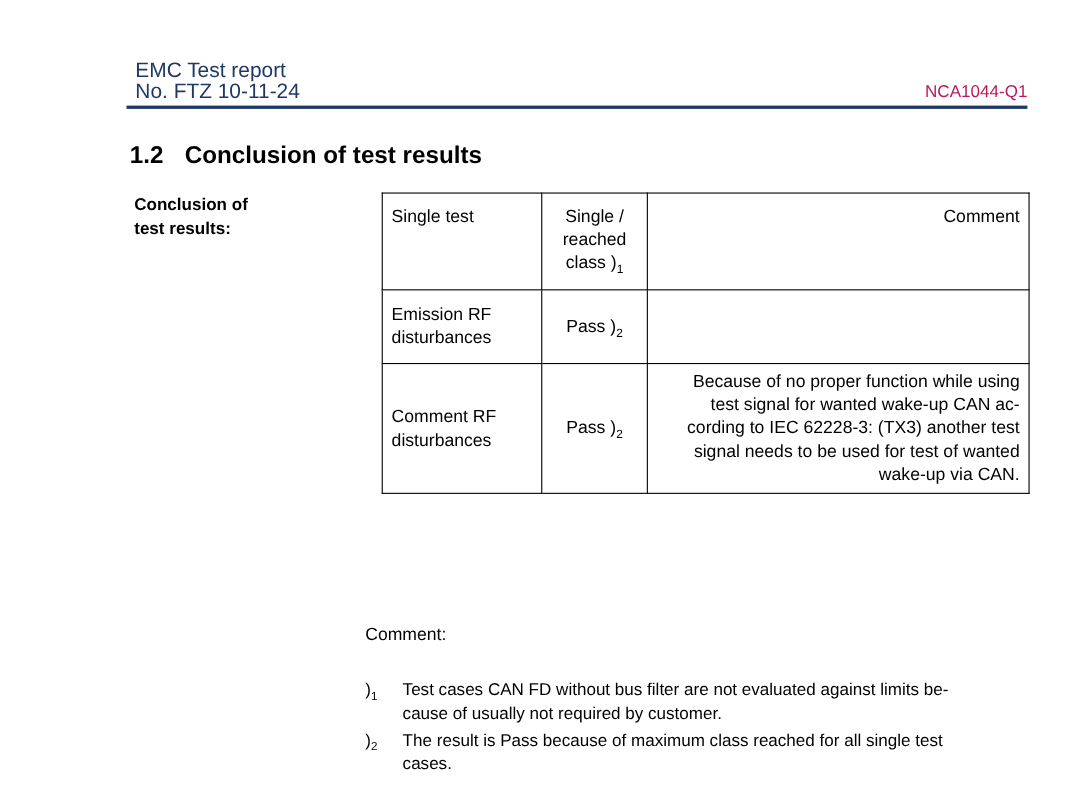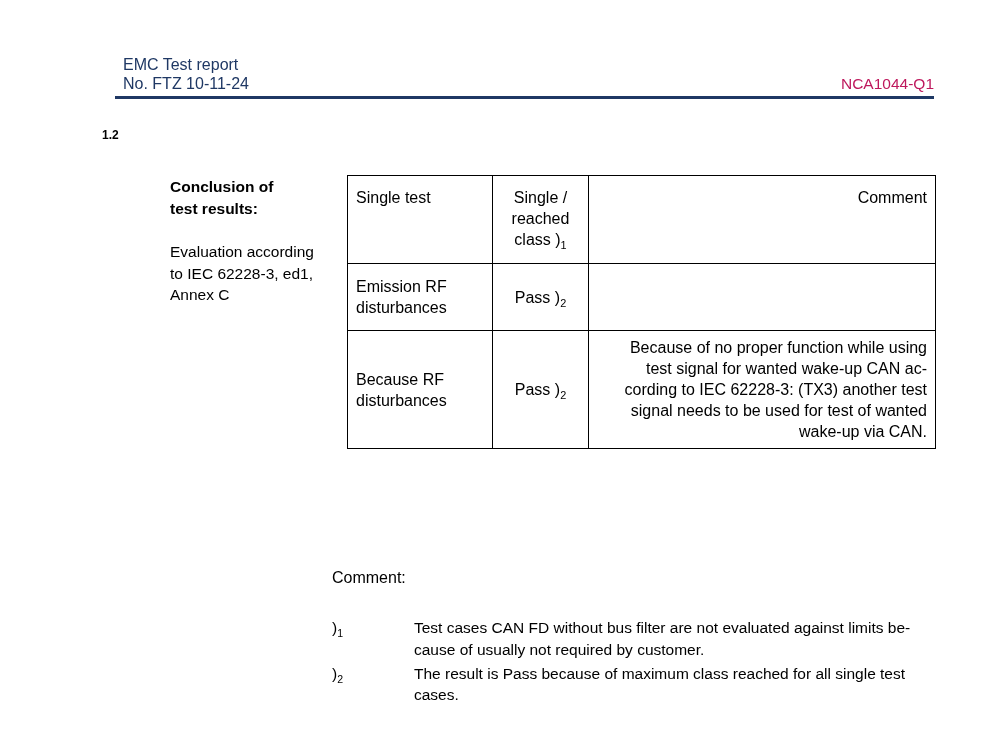--- a/index.html
+++ b/index.html
@@ -4,50 +4,50 @@
 <style>
   * { margin: 0; padding: 0; box-sizing: border-box; }
   html, body { background: #ffffff; }
   body {
     width: 990px; height: 731px;
     font-family: "Liberation Sans", sans-serif;
     color: #000000;
     position: relative;
     overflow: hidden;
   }
-  .preline { white-space: pre-line; margin-left: 48px; }
+  .preline { white-space: pre-line; }
 
   
   .page-header {
     position: absolute;
     left: 115px; top: 55px;
     width: 819px;
     border-bottom: 3px solid #1f3864;
     padding-bottom: 3px;
     display: flex;
     justify-content: space-between;
     align-items: flex-end;
   }
   .page-header .hdr-left {
     padding-left: 8px;
     color: #1f3864;
-    font-size: 16px;
+    font-size: 19px;
     line-height: 19px;
   }
   .page-header .hdr-right {
     color: #be185d;
     font-size: 15.5px;
     line-height: 19px;
   }
 
   
   .section-heading {
     position: absolute;
-    left: 102px; top: 128px;
-    font-size: 12px;
+    left: 118px; top: 128px;
+    font-size: 22px;
     font-weight: bold;
     display: flex;
   }
   .section-heading .sec-num { width: 50px; }
 
   
   .sidebar {
     position: absolute;
     left: 122px; top: 176px;
     width: 195px;
@@ -113,28 +113,26 @@
 <div class="page-header">
   <div class="hdr-left">
     <div>EMC Test report</div>
     <div>No. FTZ 10-11-24</div>
   </div>
   <div class="hdr-right">NCA1044-Q1</div>
 </div>
 
 <div class="section-heading">
   <span class="sec-num">1.2</span>
+  <span>Conclusion of test results</span>
 </div>
 
 <div class="sidebar">
   <div class="side-label preline">Conclusion of
 test results:</div>
-  <div class="side-note preline">Evaluation according
-to IEC 62228-3, ed1,
-Annex C</div>
 </div>
 
 <table class="results">
   <colgroup>
     <col style="width:145px">
     <col style="width:96px">
     <col>
   </colgroup>
   <tbody>
       <tr class="hdr-row" style="height:88px">
@@ -146,21 +144,21 @@
     </td>
     <td class="c3">Comment</td>
   </tr>
   <tr style="height:67px">
     <td class="c1 preline">Emission RF
 disturbances</td>
     <td class="c2"><span>Pass )</span><sub>2</sub></td>
     <td class="c3 comment-cell preline"></td>
   </tr>
   <tr style="height:108px">
-    <td class="c1 preline">Because RF
+    <td class="c1 preline">Comment RF
 disturbances</td>
     <td class="c2"><span>Pass )</span><sub>2</sub></td>
     <td class="c3 comment-cell preline">Because of no proper function while using
 test signal for wanted wake-up CAN ac-
 cording to IEC 62228-3: (TX3) another test
 signal needs to be used for test of wanted
 wake-up via CAN.</td>
   </tr>
 </tbody>
   </table>

